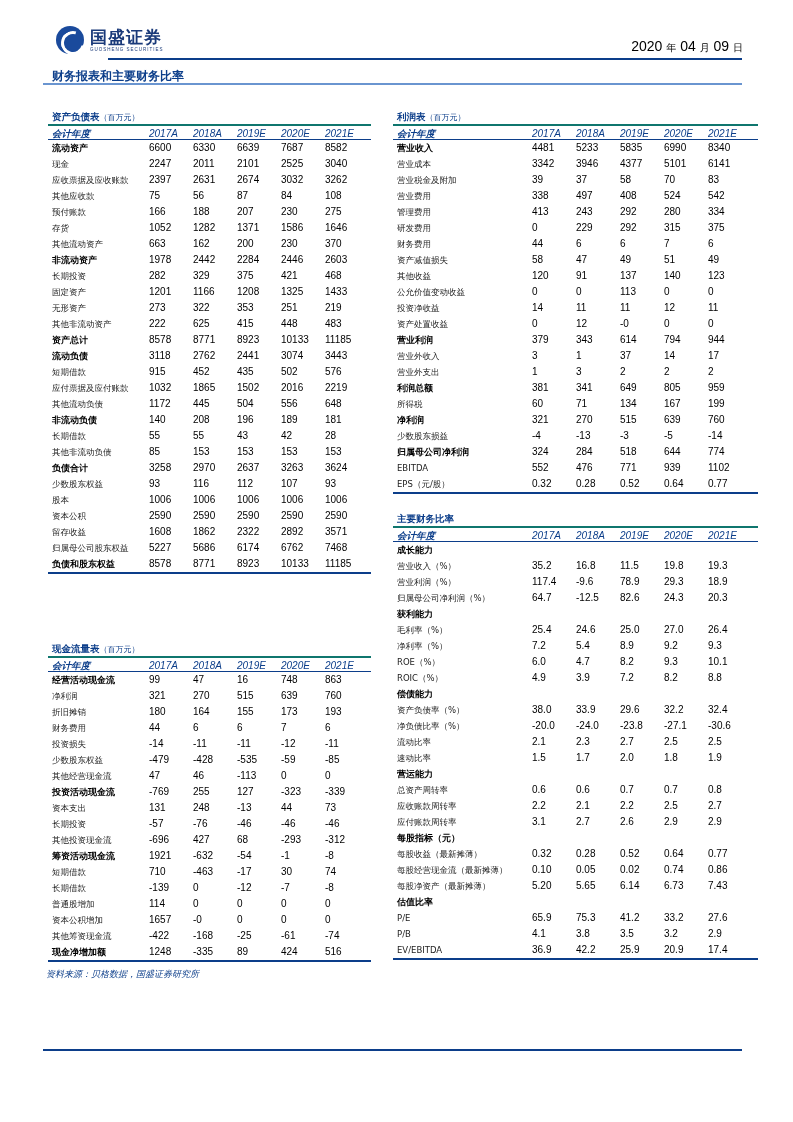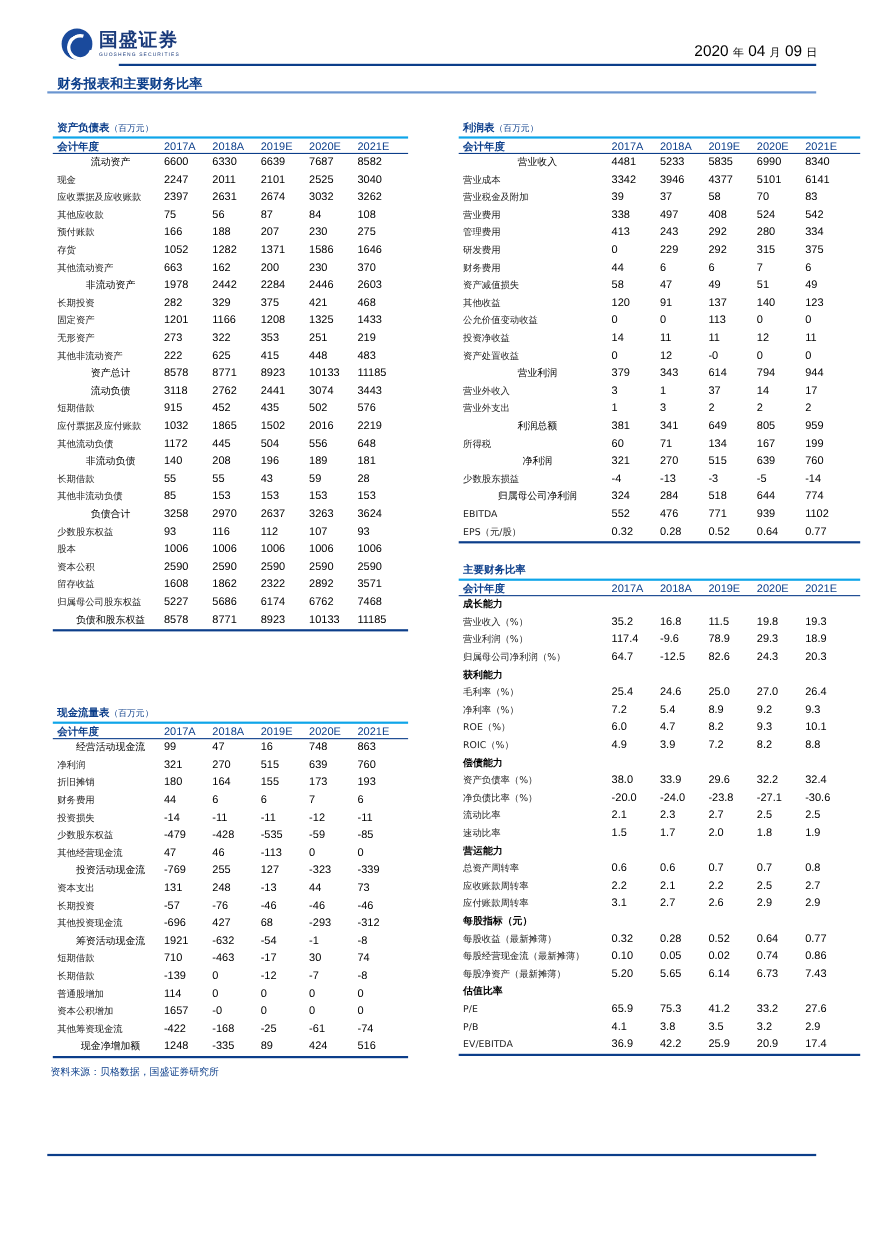--- a/index.html
+++ b/index.html
@@ -16,40 +16,40 @@
   .date { position: absolute; right: 50px; top: 38px; font-size: 14px; color: #000; }
   .date .unit { font-size: 10px; }
   .top-rule { position: absolute; left: 108px; width: 386px; right: 51px; width: auto; top: 58px; height: 2px; background: #0c3e8a; }
 
   .section-title { position: absolute; left: 52px; top: 68px; font-size: 12px; font-weight: bold; color: #0c3e8a; font-family: "DejaVu Sans", sans-serif; }
   .section-rule { position: absolute; left: 43px; right: 51px; top: 83px; height: 2px; background: #6a95d0; }
 
   .tbl { position: absolute; }
   .tbl-title { font-size: 9.5px; font-weight: bold; color: #0c3e8a; height: 14px; line-height: 14px; padding-left: 4px; font-family: "DejaVu Sans", sans-serif; }
   .tbl-title .unit { font-weight: normal; font-size: 8px; }
-  .head-row { display: flex; height: 16px; line-height: 15px; border-top: 2px solid #0ea5e9; border-bottom: 1.5px solid #0c3e8a; color: #0c3e8a; font-size: 10px; }
+  .head-row { display: flex; height: 16px; line-height: 15px; border-top: 2px solid #0f766e; border-bottom: 1.5px solid #0c3e8a; color: #0c3e8a; font-size: 10px; font-style: italic; }
   .head-row .lbl { font-weight: bold; font-family: "DejaVu Sans", sans-serif; font-size: 9.5px; }
   .row { display: flex; height: 16px; line-height: 16px; font-size: 10px; }
   .row .lbl { font-family: "DejaVu Sans", sans-serif; font-size: 8.5px; color: #222; }
-  .row.bold .lbl { font-weight: normal; color: #000; font-size: 9px; text-align: center; }
+  .row.bold .lbl { font-weight: bold; color: #000; font-size: 9px; }
   .row.group .lbl { font-weight: bold; color: #000; font-size: 9px; }
   .lbl { padding-left: 4px; white-space: nowrap; overflow: visible; }
   .v { white-space: nowrap; }
   .bottom-rule { height: 2px; background: #0c3e8a; }
 
   
   .left .lbl { width: 101px; }
   .left .v { width: 44px; }
   .left { width: 323px; }
   
   .right .lbl { width: 139px; }
   .right .v { width: 44px; }
-  .right { width: 365px; margin-left: 24px; }
-
-  .source { position: absolute; left: 46px; top: 968px; font-size: 9px; color: #0c3e8a; font-family: "DejaVu Sans", sans-serif; }
+  .right { width: 365px; }
+
+  .source { position: absolute; left: 46px; top: 968px; font-size: 9px; font-style: italic; color: #0c3e8a; font-family: "DejaVu Sans", sans-serif; }
   .footer-rule { position: absolute; left: 43px; right: 51px; top: 1049px; height: 2px; background: #0c3e8a; }
 </style>
 </head>
 <body>
 
 <div class="logo">
   <div class="logo-mark"></div>
   <div class="logo-text">
     <span class="logo-cn">国盛证券</span>
     <span class="logo-en">GUOSHENG SECURITIES</span>
@@ -221,21 +221,21 @@
       <span class="v">208</span>
       <span class="v">196</span>
       <span class="v">189</span>
       <span class="v">181</span>
     </div>
     <div class="row">
       <span class="lbl">长期借款</span>
       <span class="v">55</span>
       <span class="v">55</span>
       <span class="v">43</span>
-      <span class="v">59</span>
+      <span class="v">42</span>
       <span class="v">28</span>
     </div>
     <div class="row">
       <span class="lbl">其他非流动负债</span>
       <span class="v">85</span>
       <span class="v">153</span>
       <span class="v">153</span>
       <span class="v">153</span>
       <span class="v">153</span>
     </div>

